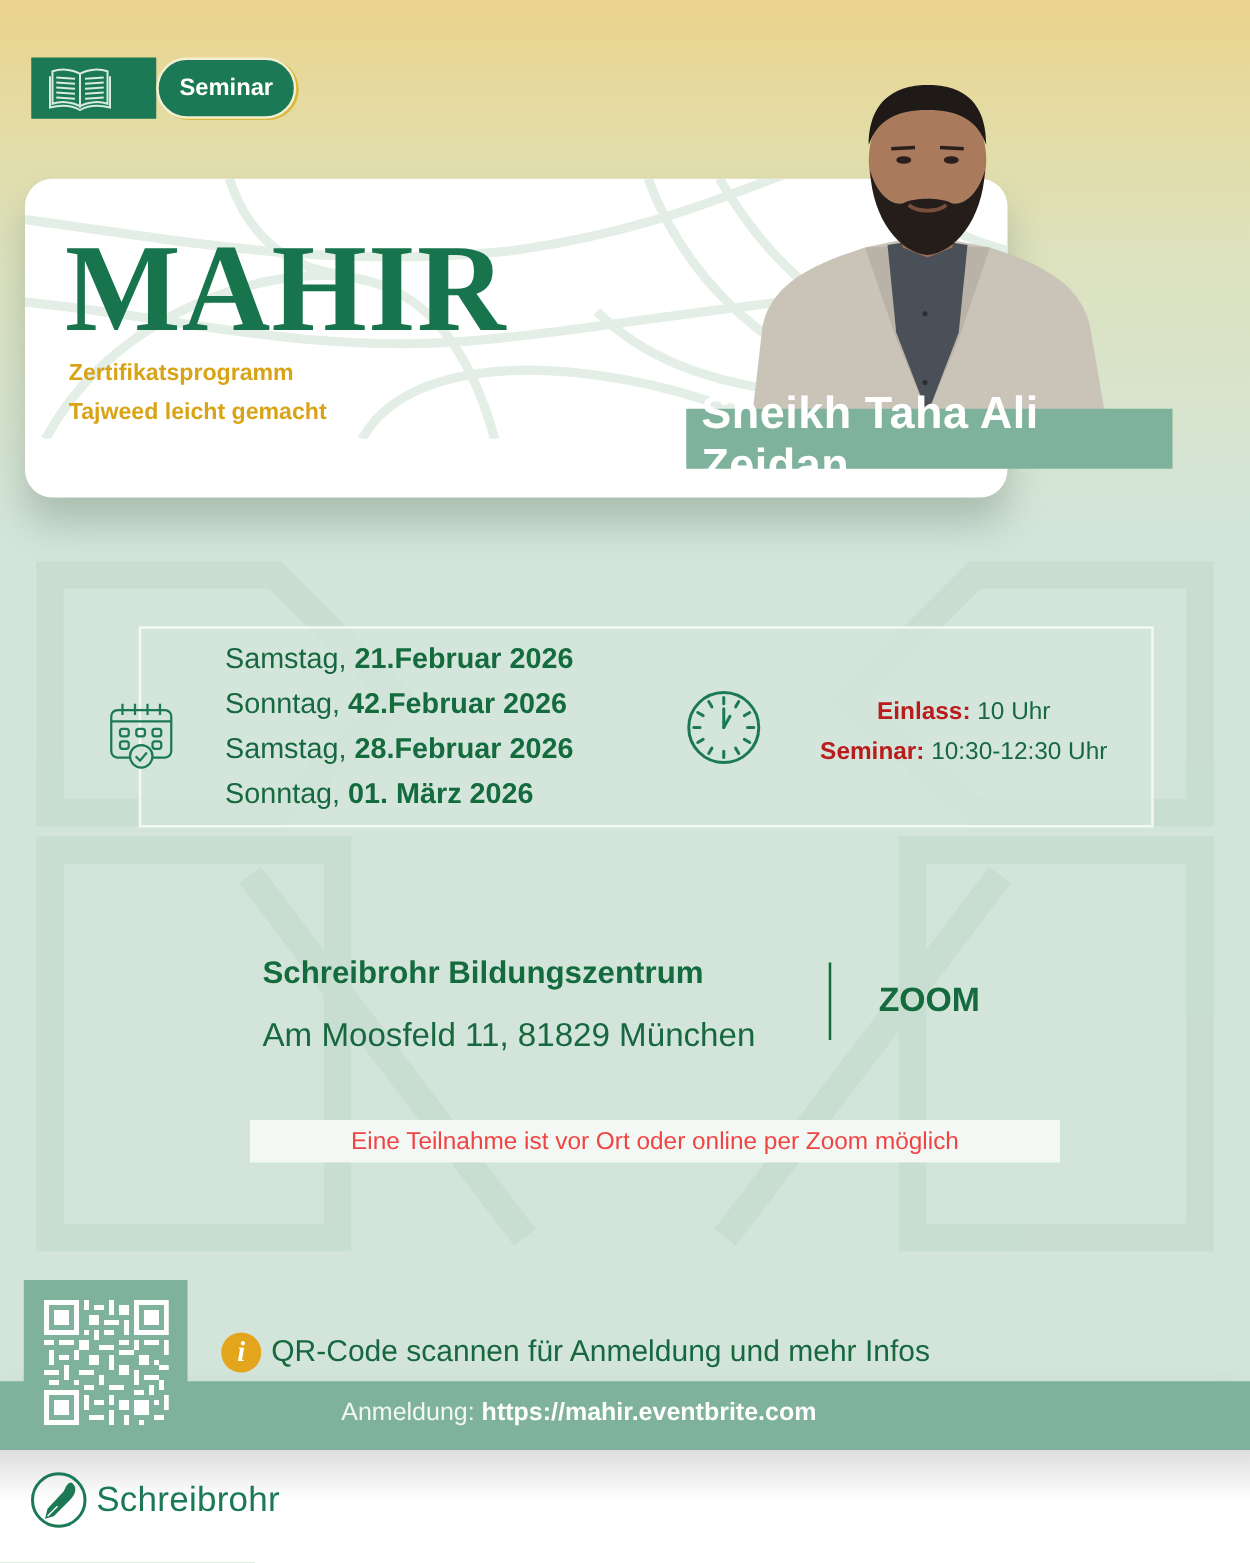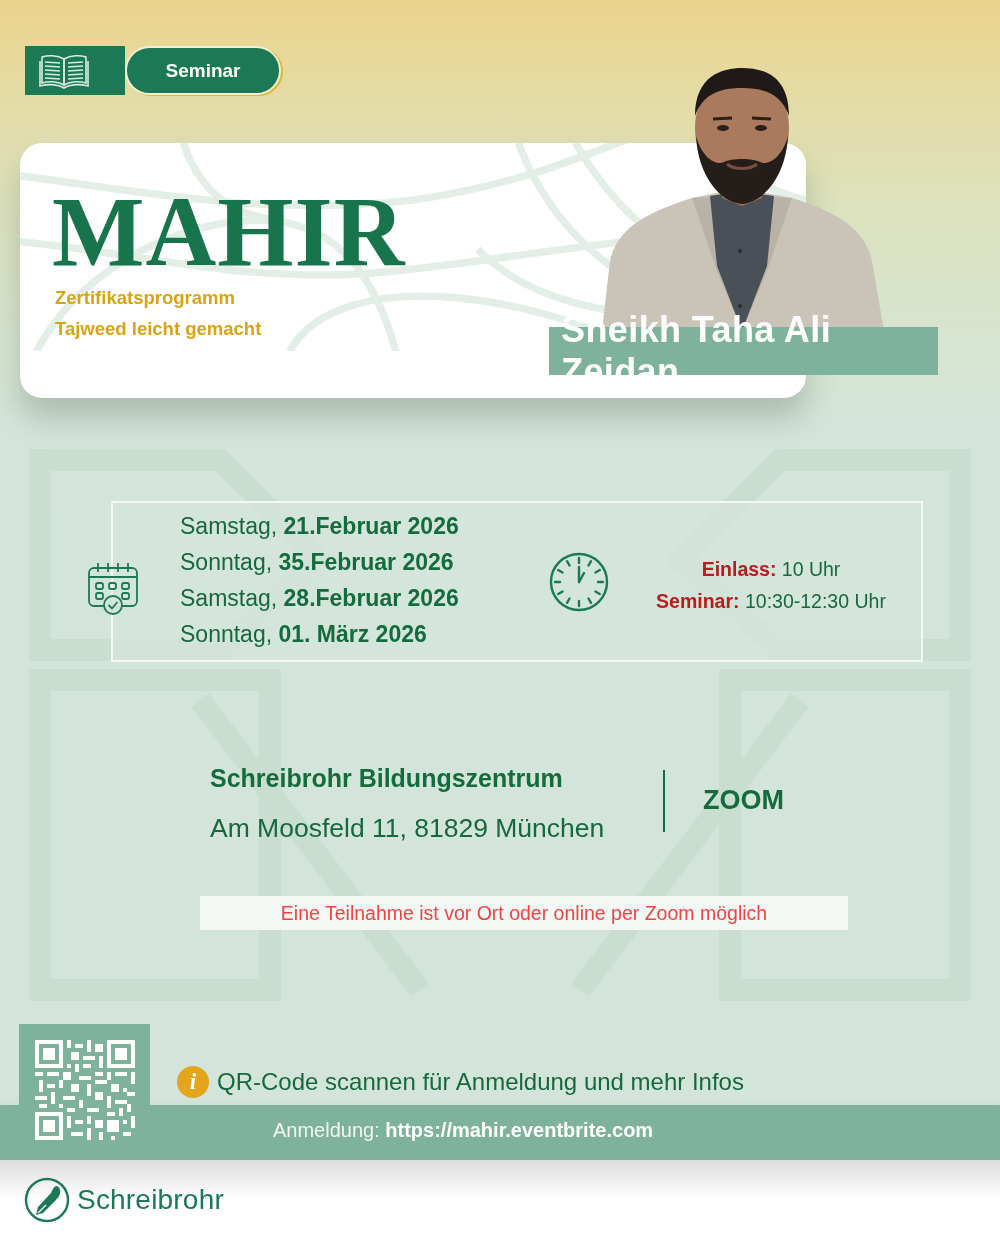--- a/index.html
+++ b/index.html
@@ -12,21 +12,21 @@
   .bg {
     position: absolute; inset: 0;
     background: linear-gradient(180deg, #ebd38c 0%, #e4dca5 8%, #dde2bd 16%, #d3e5da 34%, #d3e5da 100%);
   }
   .pattern { position: absolute; inset: 0; pointer-events: none; }
 
   
   .badge { position: absolute; left: 25px; top: 46px; height: 49px; display: flex; align-items: center; }
   .badge-square { width: 100px; height: 49px; background: #1b7a55; display: flex; align-items: center; justify-content: flex-start; padding-left: 14px; }
   .badge-pill {
-    position: absolute; left: 100px; top: 0; width: 156px; height: 49px;
+    position: absolute; left: 100px; top: 0; width: 112px; height: 49px;
     background: #1b7a55; border-radius: 25px; border: 2px solid #f4efd0;
     box-shadow: 2px 1px 0 #d8b93a;
     display: flex; align-items: center; justify-content: center;
     color: #fff; font-weight: bold; font-size: 19px;
   }
 
   
   .hero {
     position: absolute; left: 20px; top: 143px; width: 786px; height: 255px;
     background: #fff; border-radius: 22px; overflow: hidden;
@@ -185,21 +185,21 @@
       <rect x="36" y="23" width="7" height="6" rx="2"></rect>
     <rect x="10" y="33" width="7" height="6" rx="2"></rect>
       <rect x="36" y="33" width="7" height="6" rx="2"></rect>
     <circle cx="27" cy="45" r="9" fill="#d3e5da"></circle>
     <path d="M22.5 45 L26 48.5 L31.5 42"></path>
   </g>
 </svg>
 
 <div class="dates">
   <div><span>Samstag, </span><b>21.Februar 2026</b></div>
-  <div><span>Sonntag, </span><b>35.Februar 2026</b></div>
+  <div><span>Sonntag, </span><b>42.Februar 2026</b></div>
   <div><span>Samstag, </span><b>28.Februar 2026</b></div>
   <div><span>Sonntag, </span><b>01. März 2026</b></div>
 </div>
 
 <svg class="clock-icon" viewBox="0 0 62 62">
   <g fill="none" stroke="#1b7a55" stroke-width="2.4" stroke-linecap="round">
     <circle cx="31" cy="31" r="28"></circle>
     <line x1="31" y1="7" x2="31" y2="12"></line>
       <line x1="31" y1="50" x2="31" y2="55"></line>
     <line x1="7" y1="31" x2="12" y2="31"></line>

